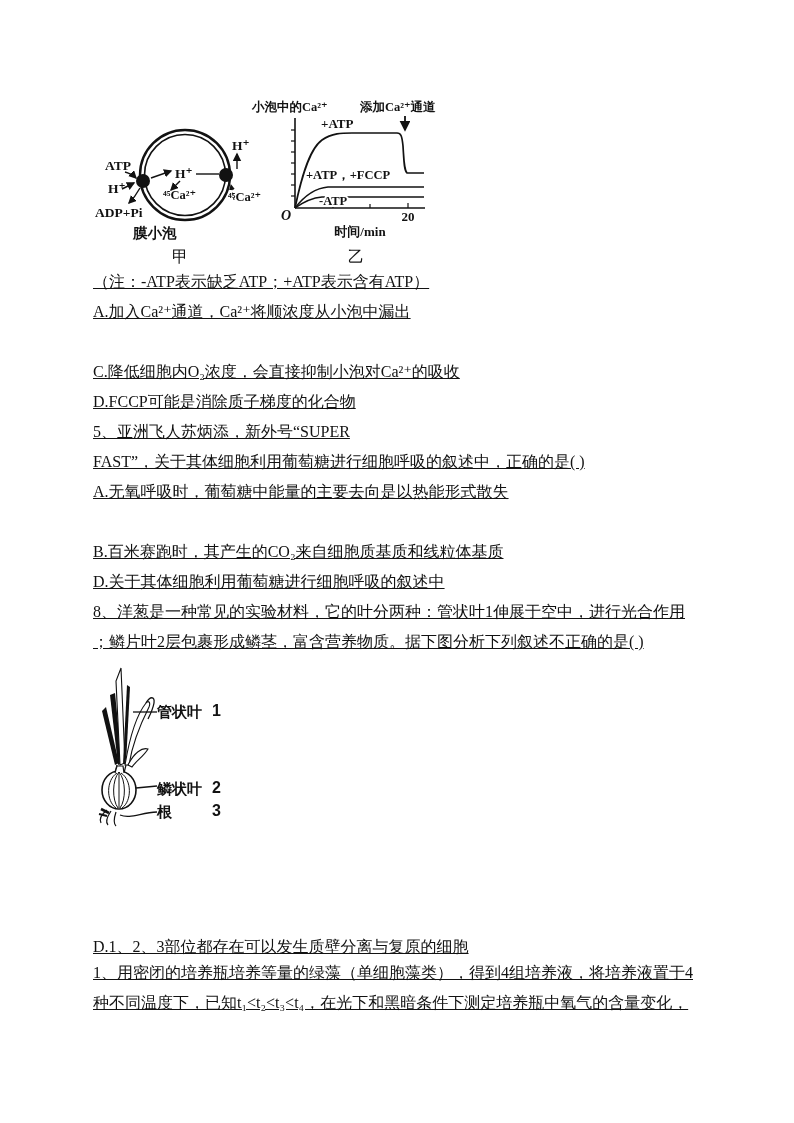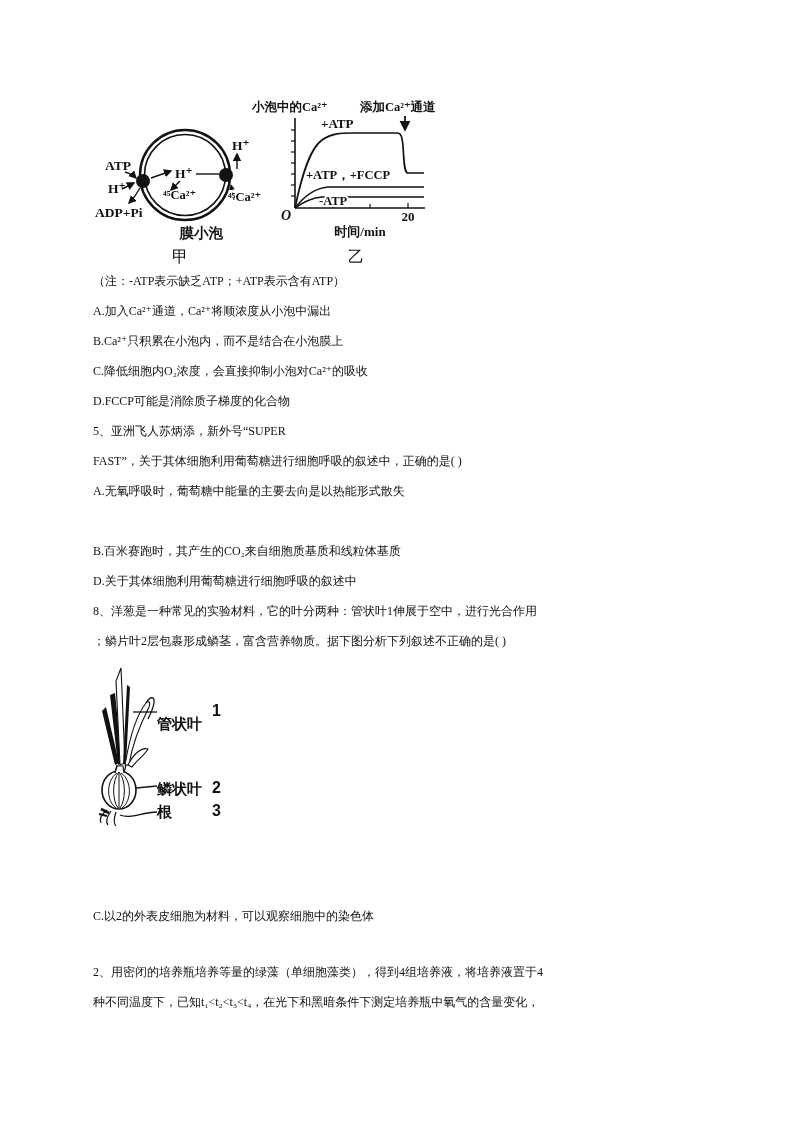--- a/index.html
+++ b/index.html
@@ -1,18 +1,18 @@
 <!DOCTYPE html>
 <html><head>
 <meta charset="utf-8">
 <style>
   html,body{margin:0;padding:0;background:#ffffff;}
   .page{position:relative;width:794px;height:1123px;background:#ffffff;overflow:hidden;
         font-family:"Liberation Serif","DejaVu Serif",serif;color:#121212;}
-  .tl{position:absolute;left:93px;font-size:12px;line-height:21px;white-space:pre;}
+  .tl{position:absolute;left:93px;font-size:16px;line-height:21px;white-space:pre;text-decoration:underline;}
   .figtext{position:absolute;font-weight:700;}
   .caption{position:absolute;width:60px;text-align:center;font-size:16px;}
   svg{position:absolute;overflow:visible;}
   svg text{font-family:"Liberation Serif","DejaVu Serif",serif;fill:#121212;}
   .onion-label{position:absolute;font-size:15px;font-weight:700;}
   .onion-num{position:absolute;font-size:16px;font-weight:700;font-family:"Liberation Sans","DejaVu Sans",sans-serif;}
 </style>
 </head>
 <body>
 
@@ -41,21 +41,21 @@
     <path d="M149 112 L146 97" fill="none" stroke="#121212" stroke-width="1" stroke-dasharray="2.5 2.5" marker-end="url(#ah)"></path>
 
     <text x="20" y="82" font-size="13.5" font-weight="700">ATP</text>
     <text x="23" y="105" font-size="13.5" font-weight="700">H⁺</text>
     <text x="10" y="129" font-size="13.5" font-weight="700">ADP+Pi</text>
     <text x="90" y="90" font-size="13.5" font-weight="700">H⁺</text>
     <text x="78" y="111" font-size="12.5" font-weight="700">⁴⁵Ca²⁺</text>
     <text x="147" y="62" font-size="13.5" font-weight="700">H⁺</text>
     <text x="143" y="113" font-size="12.5" font-weight="700">⁴⁵Ca²⁺</text>
   </svg>
-  <div class="figtext" style="left:133px;top:224px;width:90px;text-align:right;font-size:14.5px;">膜小泡</div>
+  <div class="figtext" style="left:133px;top:224px;width:90px;text-align:left;font-size:14.5px;">膜小泡</div>
   <div class="caption" style="left:150px;top:247px;">甲</div>
 
   <svg style="left:248px;top:88px;" width="200" height="185" viewBox="0 0 200 185">
 
     <path d="M47 30 L47 120" stroke="#121212" stroke-width="1.6" fill="none"></path>
     <path d="M47 120 L177 120" stroke="#121212" stroke-width="1.6" fill="none"></path>
 
     <g stroke="#121212" stroke-width="1.2">
       <path d="M43 42 L47 42"></path>
         <path d="M43 53 L47 53"></path>
@@ -84,21 +84,20 @@
     <text x="58" y="91" font-size="12.5" font-weight="700">+ATP，+FCCP</text>
     <text x="71" y="117" font-size="12.5" font-weight="700" stroke="#ffffff" stroke-width="4" style="paint-order:stroke">-ATP</text>
     <text x="33" y="132" font-size="14" font-weight="700" font-style="italic">O</text>
     <text x="160" y="133" font-size="13" font-weight="700" text-anchor="middle">20</text>
     <text x="112" y="148" font-size="13" font-weight="700" text-anchor="middle">时间/min</text>
   </svg>
   <div class="caption" style="left:326px;top:247px;">乙</div>
 
   <div class="tl" style="top:271px">（注：-ATP表示缺乏ATP；+ATP表示含有ATP）</div>
   <div class="tl" style="top:301px">A.加入Ca²⁺通道，Ca²⁺将顺浓度从小泡中漏出</div>
-  <div class="tl" style="top:331px">B.Ca²⁺只积累在小泡内，而不是结合在小泡膜上</div>
   <div class="tl" style="top:361px">C.降低细胞内O₂浓度，会直接抑制小泡对Ca²⁺的吸收</div>
   <div class="tl" style="top:391px">D.FCCP可能是消除质子梯度的化合物</div>
 
   <div class="tl" style="top:421px">5、亚洲飞人苏炳添，新外号“SUPER</div>
   <div class="tl" style="top:451px">FAST”，关于其体细胞利用葡萄糖进行细胞呼吸的叙述中，正确的是( )</div>
   <div class="tl" style="top:481px">A.无氧呼吸时，葡萄糖中能量的主要去向是以热能形式散失</div>
   <div class="tl" style="top:541px">B.百米赛跑时，其产生的CO₂来自细胞质基质和线粒体基质</div>
   <div class="tl" style="top:571px">D.关于其体细胞利用葡萄糖进行细胞呼吸的叙述中</div>
 
   <div class="tl" style="top:601px">8、洋葱是一种常见的实验材料，它的叶分两种：管状叶1伸展于空中，进行光合作用</div>
@@ -133,25 +132,25 @@
       <path d="M6 146 L14 150" stroke-width="2.6"></path>
       <path d="M4 151 L12 153" stroke-width="2.2"></path>
     </g>
 
     <g stroke="#121212" stroke-width="1.3" fill="none">
       <path d="M38 49 L62 49"></path>
       <path d="M41 125 L62 123"></path>
       <path d="M25 152 C35 156 45 150 62 149"></path>
     </g>
   </svg>
-  <div class="onion-label" style="left:157px;top:703px;margin-top:12px;">管状叶</div>
+  <div class="onion-label" style="left:157px;top:703px;">管状叶</div>
   <div class="onion-num" style="left:212px;top:702px;">1</div>
   <div class="onion-label" style="left:157px;top:780px;">鳞状叶</div>
   <div class="onion-num" style="left:212px;top:779px;">2</div>
   <div class="onion-label" style="left:157px;top:803px;">根</div>
   <div class="onion-num" style="left:212px;top:802px;">3</div>
 
-  <div class="tl" style="top:906px">C.以2的外表皮细胞为材料，可以观察细胞中的染色体</div>
+  <div class="tl" style="top:936px">D.1、2、3部位都存在可以发生质壁分离与复原的细胞</div>
 
-  <div class="tl" style="top:962px">2、用密闭的培养瓶培养等量的绿藻（单细胞藻类），得到4组培养液，将培养液置于4</div>
+  <div class="tl" style="top:962px">1、用密闭的培养瓶培养等量的绿藻（单细胞藻类），得到4组培养液，将培养液置于4</div>
   <div class="tl" style="top:992px">种不同温度下，已知t₁&lt;t₂&lt;t₃&lt;t₄，在光下和黑暗条件下测定培养瓶中氧气的含量变化，</div>
 
 </div>
 
 </body></html>

